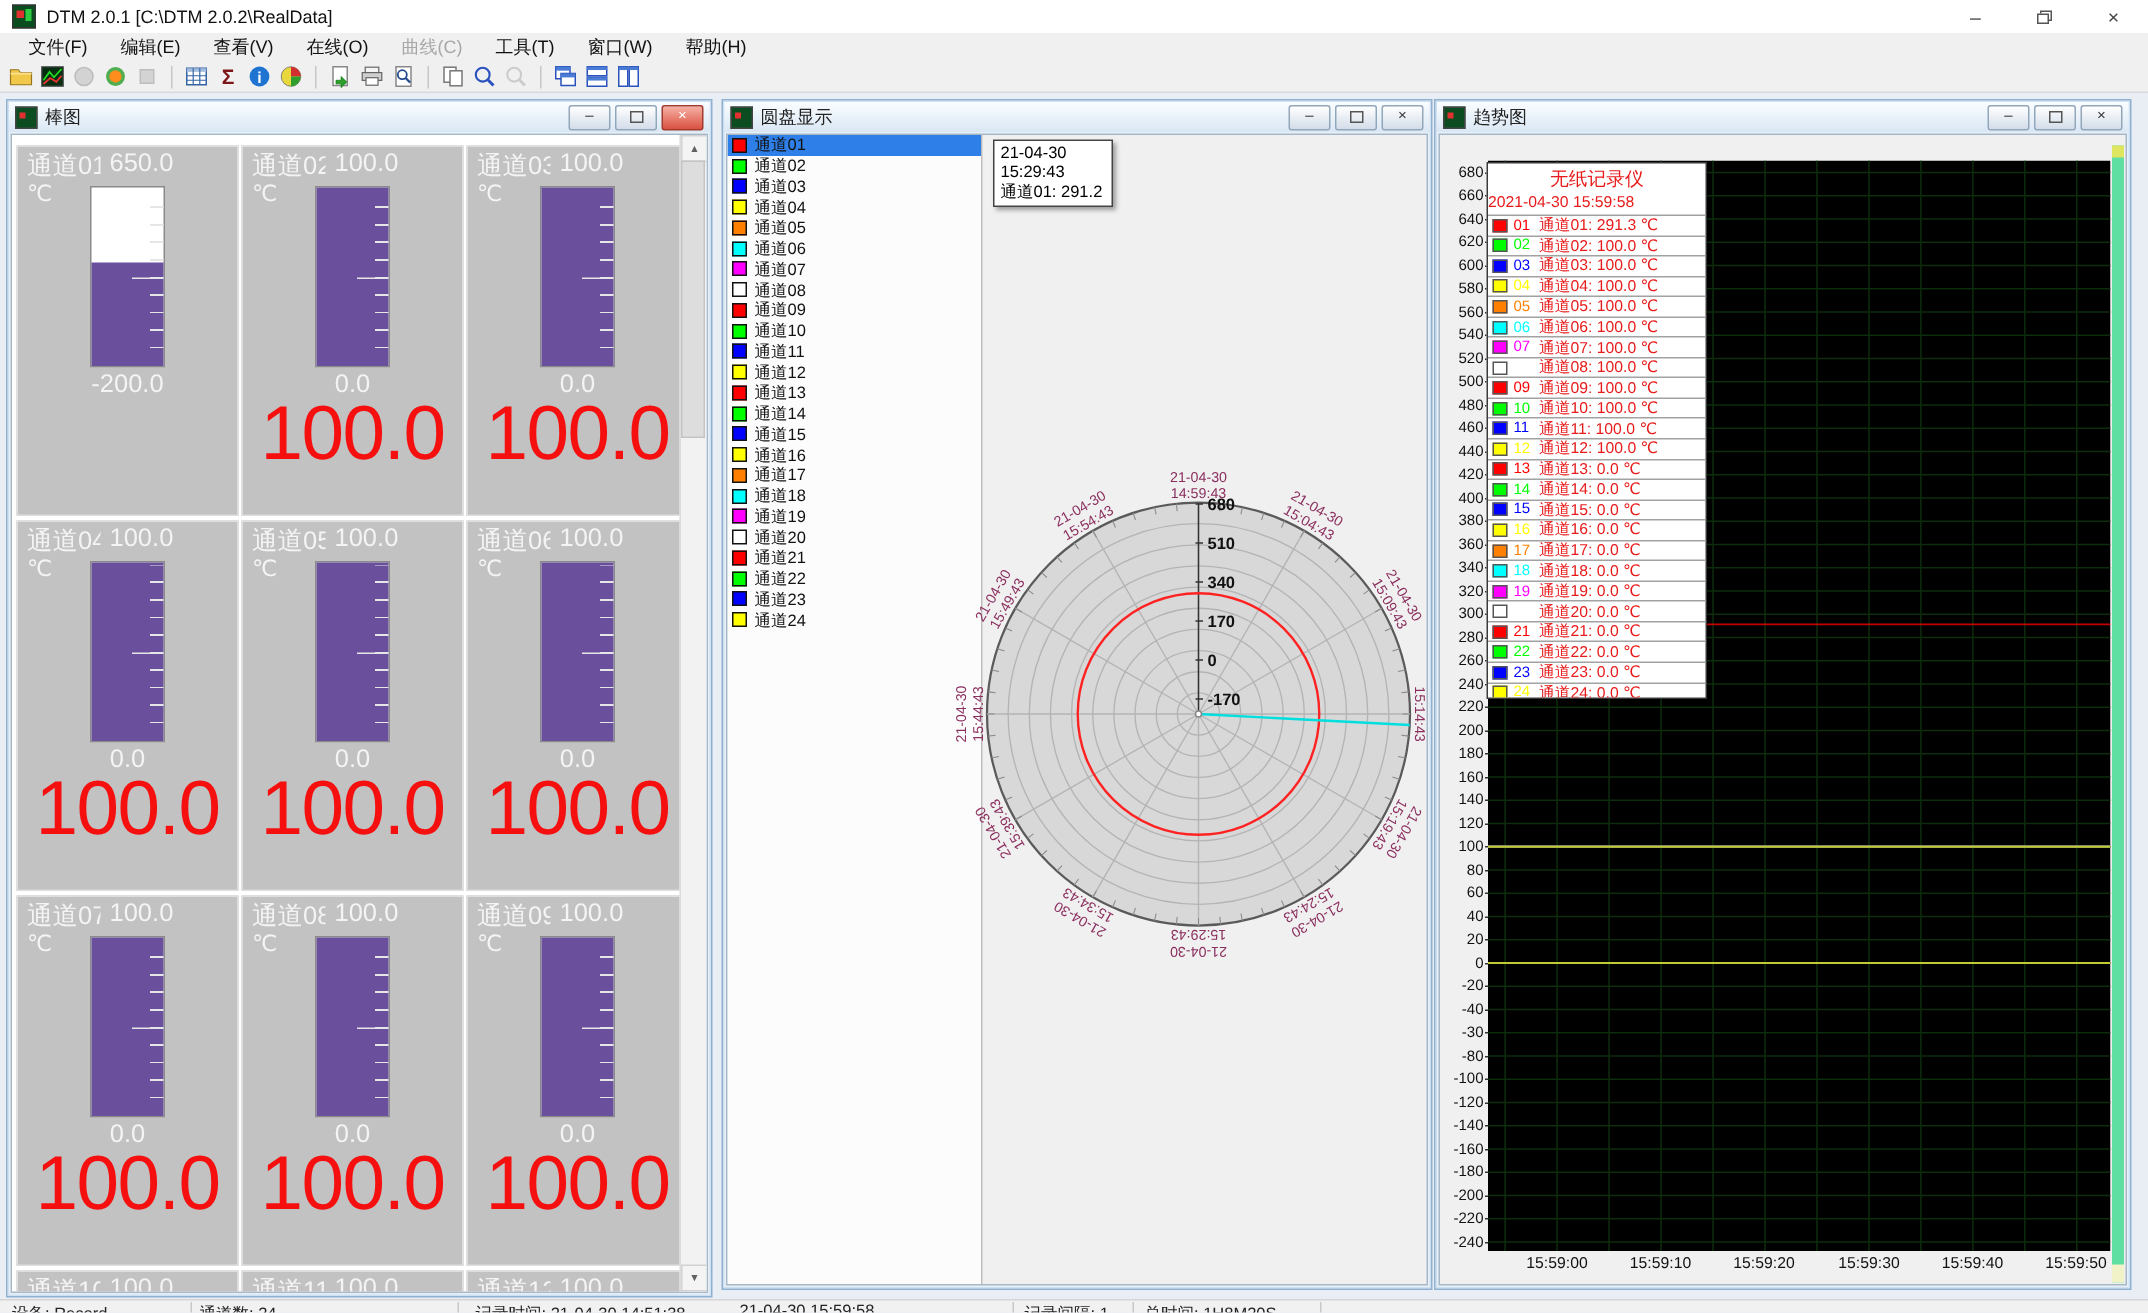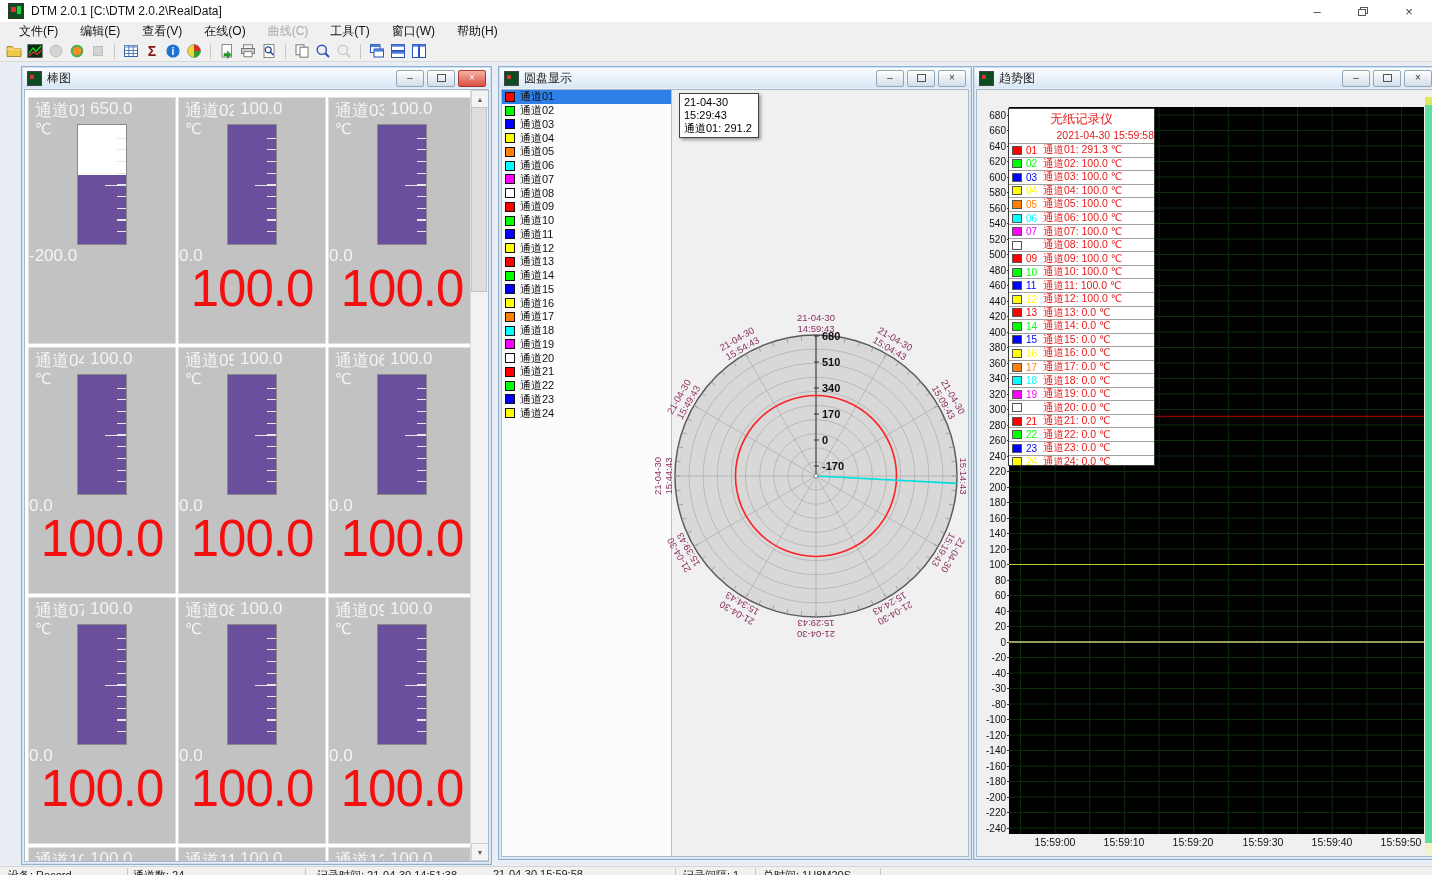--- a/index.html
+++ b/index.html
@@ -18,21 +18,21 @@
   .restore::after{content:"";position:absolute;left:0;bottom:0;width:6px;height:5px;border:1px solid #555;background:#fff;}
   .menubar{position:absolute;left:0;top:22px;width:100%;height:19px;background:#f0f0f0;display:flex;align-items:center;padding-left:8px;box-sizing:border-box;}
   .menu-item{font-size:12px;color:#111;padding:2px 11px;}
   .menu-item.disabled{color:#a8a8a8;}
   .toolbar{position:absolute;left:0;top:41px;width:100%;height:21px;background:#f0f0f0;border-bottom:1px solid #d9d9d9;display:flex;align-items:center;padding-left:5px;box-sizing:border-box;gap:3px;}
   .tbi{width:18px;height:17px;display:flex;align-items:center;justify-content:center;}
   .tbi svg{width:16px;height:16px;}
   .tbi.dim{opacity:.55;}
   .tbsep{width:1px;height:15px;background:#c6c6c6;margin:0 4px;}
   
-  .mdi{position:absolute;left:17px;top:62px;width:1250px;height:804px;background:#e9edf4;}
+  .mdi{position:absolute;left:0;top:62px;width:1250px;height:804px;background:#e9edf4;}
   .cwin{position:absolute;background:#e7f0f9;border:1px solid #8fb0cf;box-shadow:inset 0 0 0 1px #cfe1f1;}
   .cw-title{height:20px;display:flex;align-items:center;padding:0 4px;margin:1px;background:linear-gradient(#fafdff,#d9e7f4);font-size:12px;color:#222;}
   .cw-icon{width:13px;height:13px;margin-right:5px;background:#0b4d20;border:1px solid #444;position:relative;flex:none;}
   .cw-icon::after{content:"";position:absolute;left:2px;top:3px;width:4px;height:4px;background:#e03030;}
   .cw-text{white-space:nowrap;}
   .cw-btns{margin-left:auto;display:flex;gap:3px;}
   .cw-btn{width:26px;height:15px;border:1px solid #93a7ba;border-radius:2px;background:linear-gradient(#ffffff,#d3dde9);
           font-size:10px;color:#333;display:flex;align-items:center;justify-content:center;line-height:1;}
   .cw-btn.close-active{background:linear-gradient(#f6b0a5,#da5140);border-color:#a23c2e;color:#fff;}
   .mx{width:7px;height:6px;border:1px solid #555;display:block;}
@@ -42,21 +42,21 @@
   #gaugeGrid{position:absolute;left:3px;top:7px;display:grid;grid-template-columns:repeat(3,148px);grid-auto-rows:247px;gap:3px 2px;}
   .gpanel{position:relative;background:#c2c2c2;border:1px solid #dedede;overflow:hidden;}
   .g-head{position:absolute;left:6px;top:1px;right:4px;display:flex;gap:6px;color:#f4f4f4;font-size:17px;white-space:nowrap;}
   .g-name{width:49px;overflow:hidden;flex:none;}
   .g-unit{position:absolute;left:6px;top:22px;color:#f4f4f4;font-size:15px;}
   .g-bar{position:absolute;left:50%;margin-left:-25px;top:26px;width:48px;height:119px;background:#fff;border:1px solid #8a8a8a;}
   .g-fill{position:absolute;left:0;right:0;bottom:0;background:#6a4f9d;}
   .g-ticks{position:absolute;right:0;top:2px;bottom:2px;width:9px;
            background:repeating-linear-gradient(to bottom,transparent 0,transparent 10.6px,#e6e6e6 10.6px,#e6e6e6 11.7px);}
   .g-mid{position:absolute;right:0;top:50%;width:21px;height:1px;background:#e6e6e6;}
-  .g-min{position:absolute;left:0;right:0;top:148px;text-align:left;color:#f4f4f4;font-size:17px;}
+  .g-min{position:absolute;left:0;right:0;top:148px;text-align:center;color:#f4f4f4;font-size:17px;}
   .g-value{position:absolute;left:0;right:0;top:163px;text-align:center;color:#f50f0f;font-size:51px;letter-spacing:-1px;line-height:1.1;}
   .vsb{position:absolute;top:0;right:0;bottom:0;width:17px;background:#f2f2f2;border-left:1px solid #dcdcdc;}
   .sb-btn{position:absolute;left:0;width:16px;height:16px;background:#f4f4f4;border:1px solid #d2d2d2;color:#606060;font-size:7px;display:flex;align-items:center;justify-content:center;}
   .sb-up{top:0;} .sb-down{bottom:0;}
   .sb-thumb{position:absolute;left:0;top:17px;width:16px;height:185px;background:#dddddd;border:1px solid #c4c4c4;box-sizing:border-box;}
   
   #discWin{left:481px;top:4px;width:472px;height:792px;}
   .disc-body{background:#f0f0f0;}
   .chan-list{position:absolute;left:0;top:0;bottom:0;width:169px;background:#fcfcfc;border-right:1px solid #bcbcbc;}
   .chan-item{height:13.75px;display:flex;align-items:center;padding-left:3px;font-size:11px;color:#111;}
@@ -65,21 +65,21 @@
   .disc-tip{position:absolute;left:177px;top:3px;width:70px;background:#fff;border:1px solid #444;box-shadow:2px 2px 3px rgba(0,0,0,.35);font-size:11px;line-height:13px;padding:2px 4px;color:#000;}
   #polarSvg{position:absolute;left:152px;top:204px;}
   
   #trendWin{left:956px;top:4px;width:463px;height:792px;}
   .trend-body{background:#f0f0f0;}
   #trendSvg{position:absolute;left:32px;top:17px;}
   .ytick{position:absolute;left:0;width:29px;text-align:right;font-size:10px;line-height:11px;color:#111;}
   .ytick::after{content:"";position:absolute;right:-4px;top:5px;width:3px;height:1px;background:#333;}
   .legend{position:absolute;left:31px;top:18px;width:147px;height:358px;background:#fff;border:1px solid #3a3a3a;box-sizing:border-box;overflow:hidden;z-index:5;}
   .lg-title{text-align:center;color:#e81b1b;font-size:12.5px;padding-top:2px;}
-  .lg-date{text-align:right;color:#e81b1b;font-size:10.5px;padding:1px 0 2px;}
+  .lg-date{text-align:left;color:#e81b1b;font-size:10.5px;padding:1px 0 2px;}
   .lg-row{height:13.55px;display:flex;align-items:center;border-top:1px solid #a2a2a2;box-sizing:border-box;}
   .lg-sw{width:10px;height:9px;border:1px solid #555;margin:0 4px 0 3px;flex:none;box-sizing:border-box;}
   .lg-num{width:17px;font-size:10px;font-weight:normal;flex:none;}
   .lg-text{color:#e81b1b;font-size:10.5px;white-space:nowrap;}
   #xaxis div{position:absolute;top:746px;width:62px;text-align:center;font-size:10.5px;color:#111;}
   .tscroll{position:absolute;left:448px;top:7px;width:8px;height:758px;background:#5fdfa2;}
   .ts-top{position:absolute;left:0;top:0;width:8px;height:8px;background:#dde65e;display:block;}
   .ts-bot{position:absolute;left:0;bottom:0;width:8px;height:12px;background:#f2f2c8;display:block;}
   
   .statusbar{position:absolute;left:0;top:866px;width:100%;height:9px;background:#f1f1f1;border-top:1px solid #d5d5d5;overflow:hidden;}

